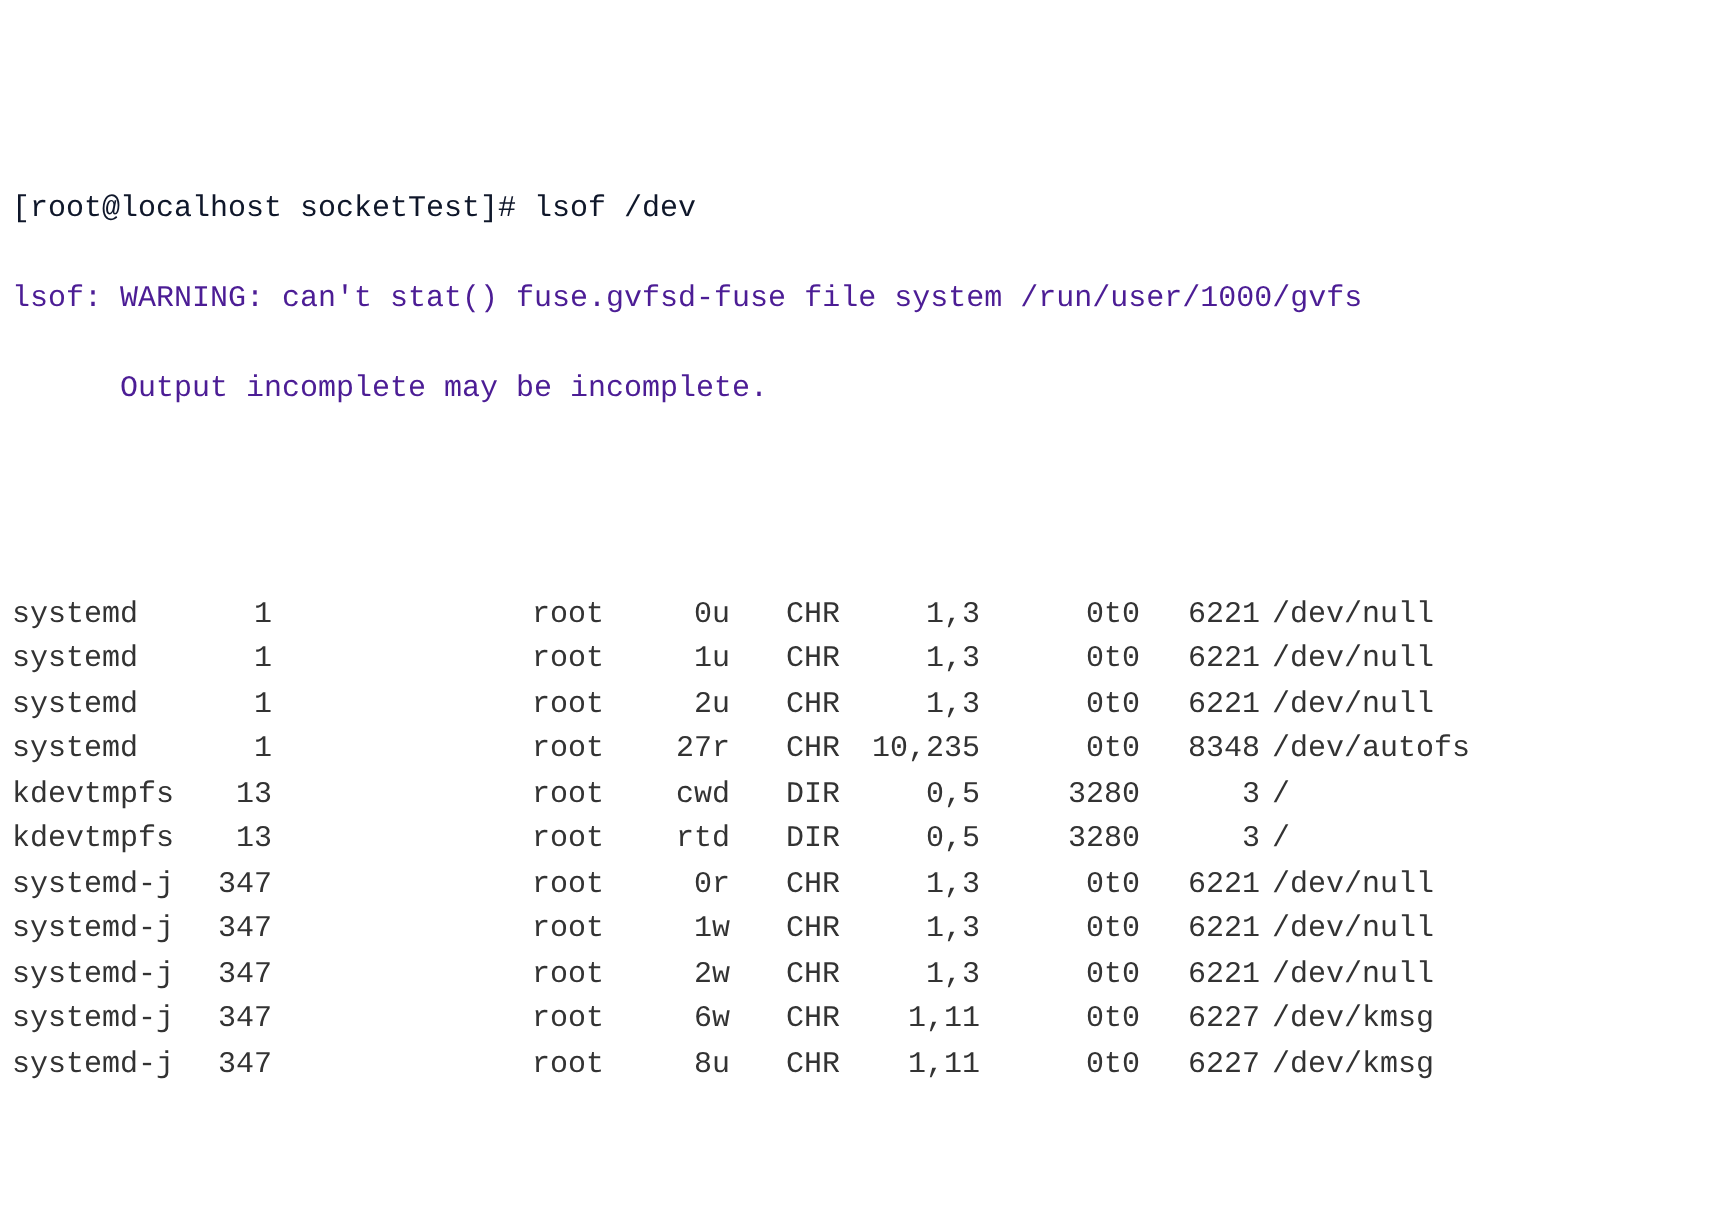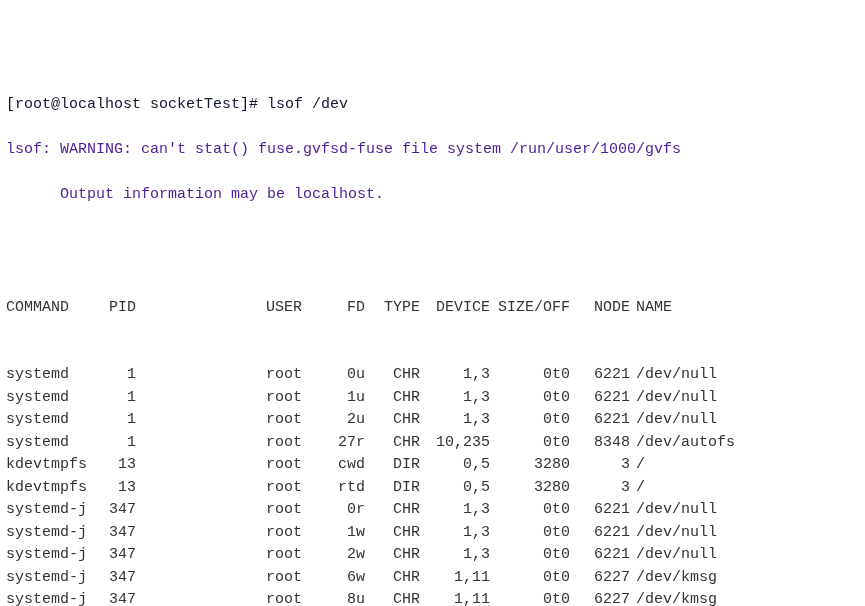--- a/index.html
+++ b/index.html
@@ -50,21 +50,20 @@
       color: #333333;
     }
   </style>
 </head>
 <body>
 
 
 
 <div class="prompt-line">[root@localhost socketTest]# lsof /dev</div>
 <div class="warning-line">lsof: WARNING: can't stat() fuse.gvfsd-fuse file system /run/user/1000/gvfs</div>
-<div class="warning-line">      Output information may be localhost.</div>
+<div class="warning-line">      Output incomplete may be incomplete.</div>
 
 <div class="table">
-  <div class="row header"><span class="col-command">COMMAND</span><span class="col-pid">PID</span><span class="col-spacer"></span><span class="col-user">USER</span><span class="col-fd">FD</span><span class="col-type">TYPE</span><span class="col-device">DEVICE</span><span class="col-sizeoff">SIZE/OFF</span><span class="col-node">NODE</span><span class="col-name">NAME</span></div>
   <div id="rows-container"><div class="row"><span class="col-command">systemd</span><span class="col-pid">1</span><span class="col-spacer"></span><span class="col-user">root</span><span class="col-fd">0u</span><span class="col-type">CHR</span><span class="col-device">1,3</span><span class="col-sizeoff">0t0</span><span class="col-node">6221</span><span class="col-name">/dev/null</span></div><div class="row"><span class="col-command">systemd</span><span class="col-pid">1</span><span class="col-spacer"></span><span class="col-user">root</span><span class="col-fd">1u</span><span class="col-type">CHR</span><span class="col-device">1,3</span><span class="col-sizeoff">0t0</span><span class="col-node">6221</span><span class="col-name">/dev/null</span></div><div class="row"><span class="col-command">systemd</span><span class="col-pid">1</span><span class="col-spacer"></span><span class="col-user">root</span><span class="col-fd">2u</span><span class="col-type">CHR</span><span class="col-device">1,3</span><span class="col-sizeoff">0t0</span><span class="col-node">6221</span><span class="col-name">/dev/null</span></div><div class="row"><span class="col-command">systemd</span><span class="col-pid">1</span><span class="col-spacer"></span><span class="col-user">root</span><span class="col-fd">27r</span><span class="col-type">CHR</span><span class="col-device">10,235</span><span class="col-sizeoff">0t0</span><span class="col-node">8348</span><span class="col-name">/dev/autofs</span></div><div class="row"><span class="col-command">kdevtmpfs</span><span class="col-pid">13</span><span class="col-spacer"></span><span class="col-user">root</span><span class="col-fd">cwd</span><span class="col-type">DIR</span><span class="col-device">0,5</span><span class="col-sizeoff">3280</span><span class="col-node">3</span><span class="col-name">/</span></div><div class="row"><span class="col-command">kdevtmpfs</span><span class="col-pid">13</span><span class="col-spacer"></span><span class="col-user">root</span><span class="col-fd">rtd</span><span class="col-type">DIR</span><span class="col-device">0,5</span><span class="col-sizeoff">3280</span><span class="col-node">3</span><span class="col-name">/</span></div><div class="row"><span class="col-command">systemd-j</span><span class="col-pid">347</span><span class="col-spacer"></span><span class="col-user">root</span><span class="col-fd">0r</span><span class="col-type">CHR</span><span class="col-device">1,3</span><span class="col-sizeoff">0t0</span><span class="col-node">6221</span><span class="col-name">/dev/null</span></div><div class="row"><span class="col-command">systemd-j</span><span class="col-pid">347</span><span class="col-spacer"></span><span class="col-user">root</span><span class="col-fd">1w</span><span class="col-type">CHR</span><span class="col-device">1,3</span><span class="col-sizeoff">0t0</span><span class="col-node">6221</span><span class="col-name">/dev/null</span></div><div class="row"><span class="col-command">systemd-j</span><span class="col-pid">347</span><span class="col-spacer"></span><span class="col-user">root</span><span class="col-fd">2w</span><span class="col-type">CHR</span><span class="col-device">1,3</span><span class="col-sizeoff">0t0</span><span class="col-node">6221</span><span class="col-name">/dev/null</span></div><div class="row"><span class="col-command">systemd-j</span><span class="col-pid">347</span><span class="col-spacer"></span><span class="col-user">root</span><span class="col-fd">6w</span><span class="col-type">CHR</span><span class="col-device">1,11</span><span class="col-sizeoff">0t0</span><span class="col-node">6227</span><span class="col-name">/dev/kmsg</span></div><div class="row"><span class="col-command">systemd-j</span><span class="col-pid">347</span><span class="col-spacer"></span><span class="col-user">root</span><span class="col-fd">8u</span><span class="col-type">CHR</span><span class="col-device">1,11</span><span class="col-sizeoff">0t0</span><span class="col-node">6227</span><span class="col-name">/dev/kmsg</span></div></div>
 </div>
 
 
 
 
 </body></html>

